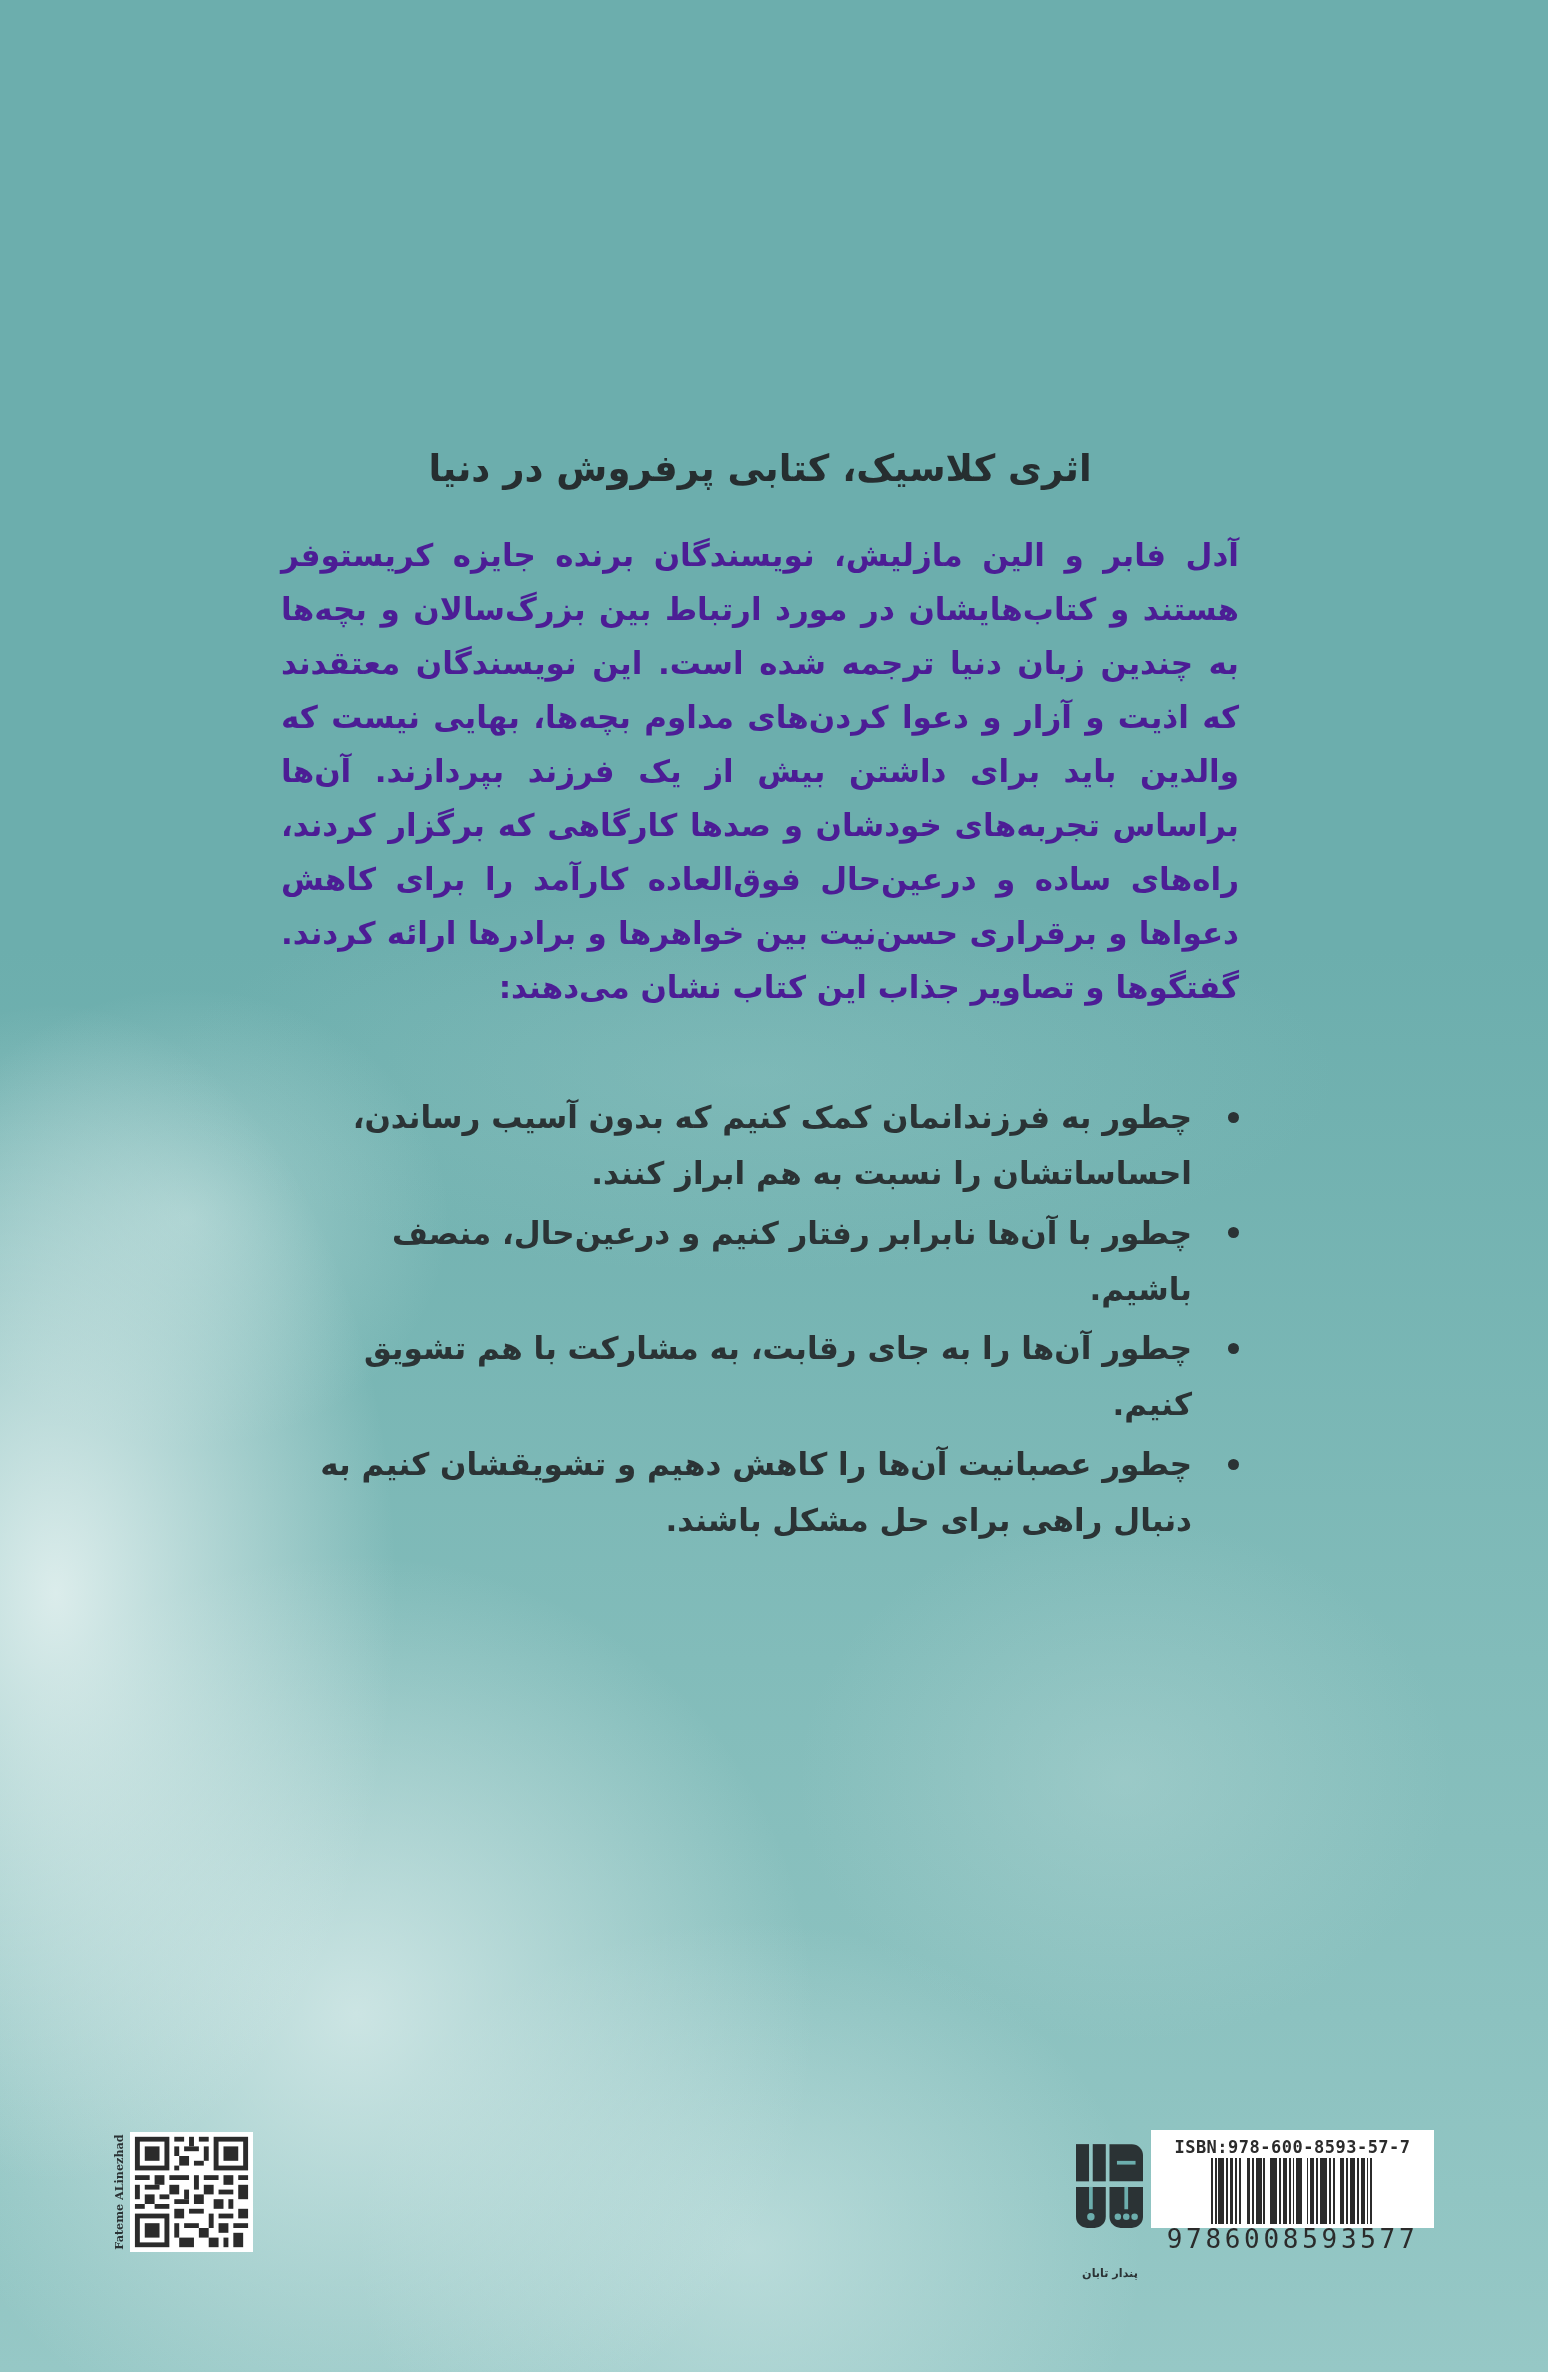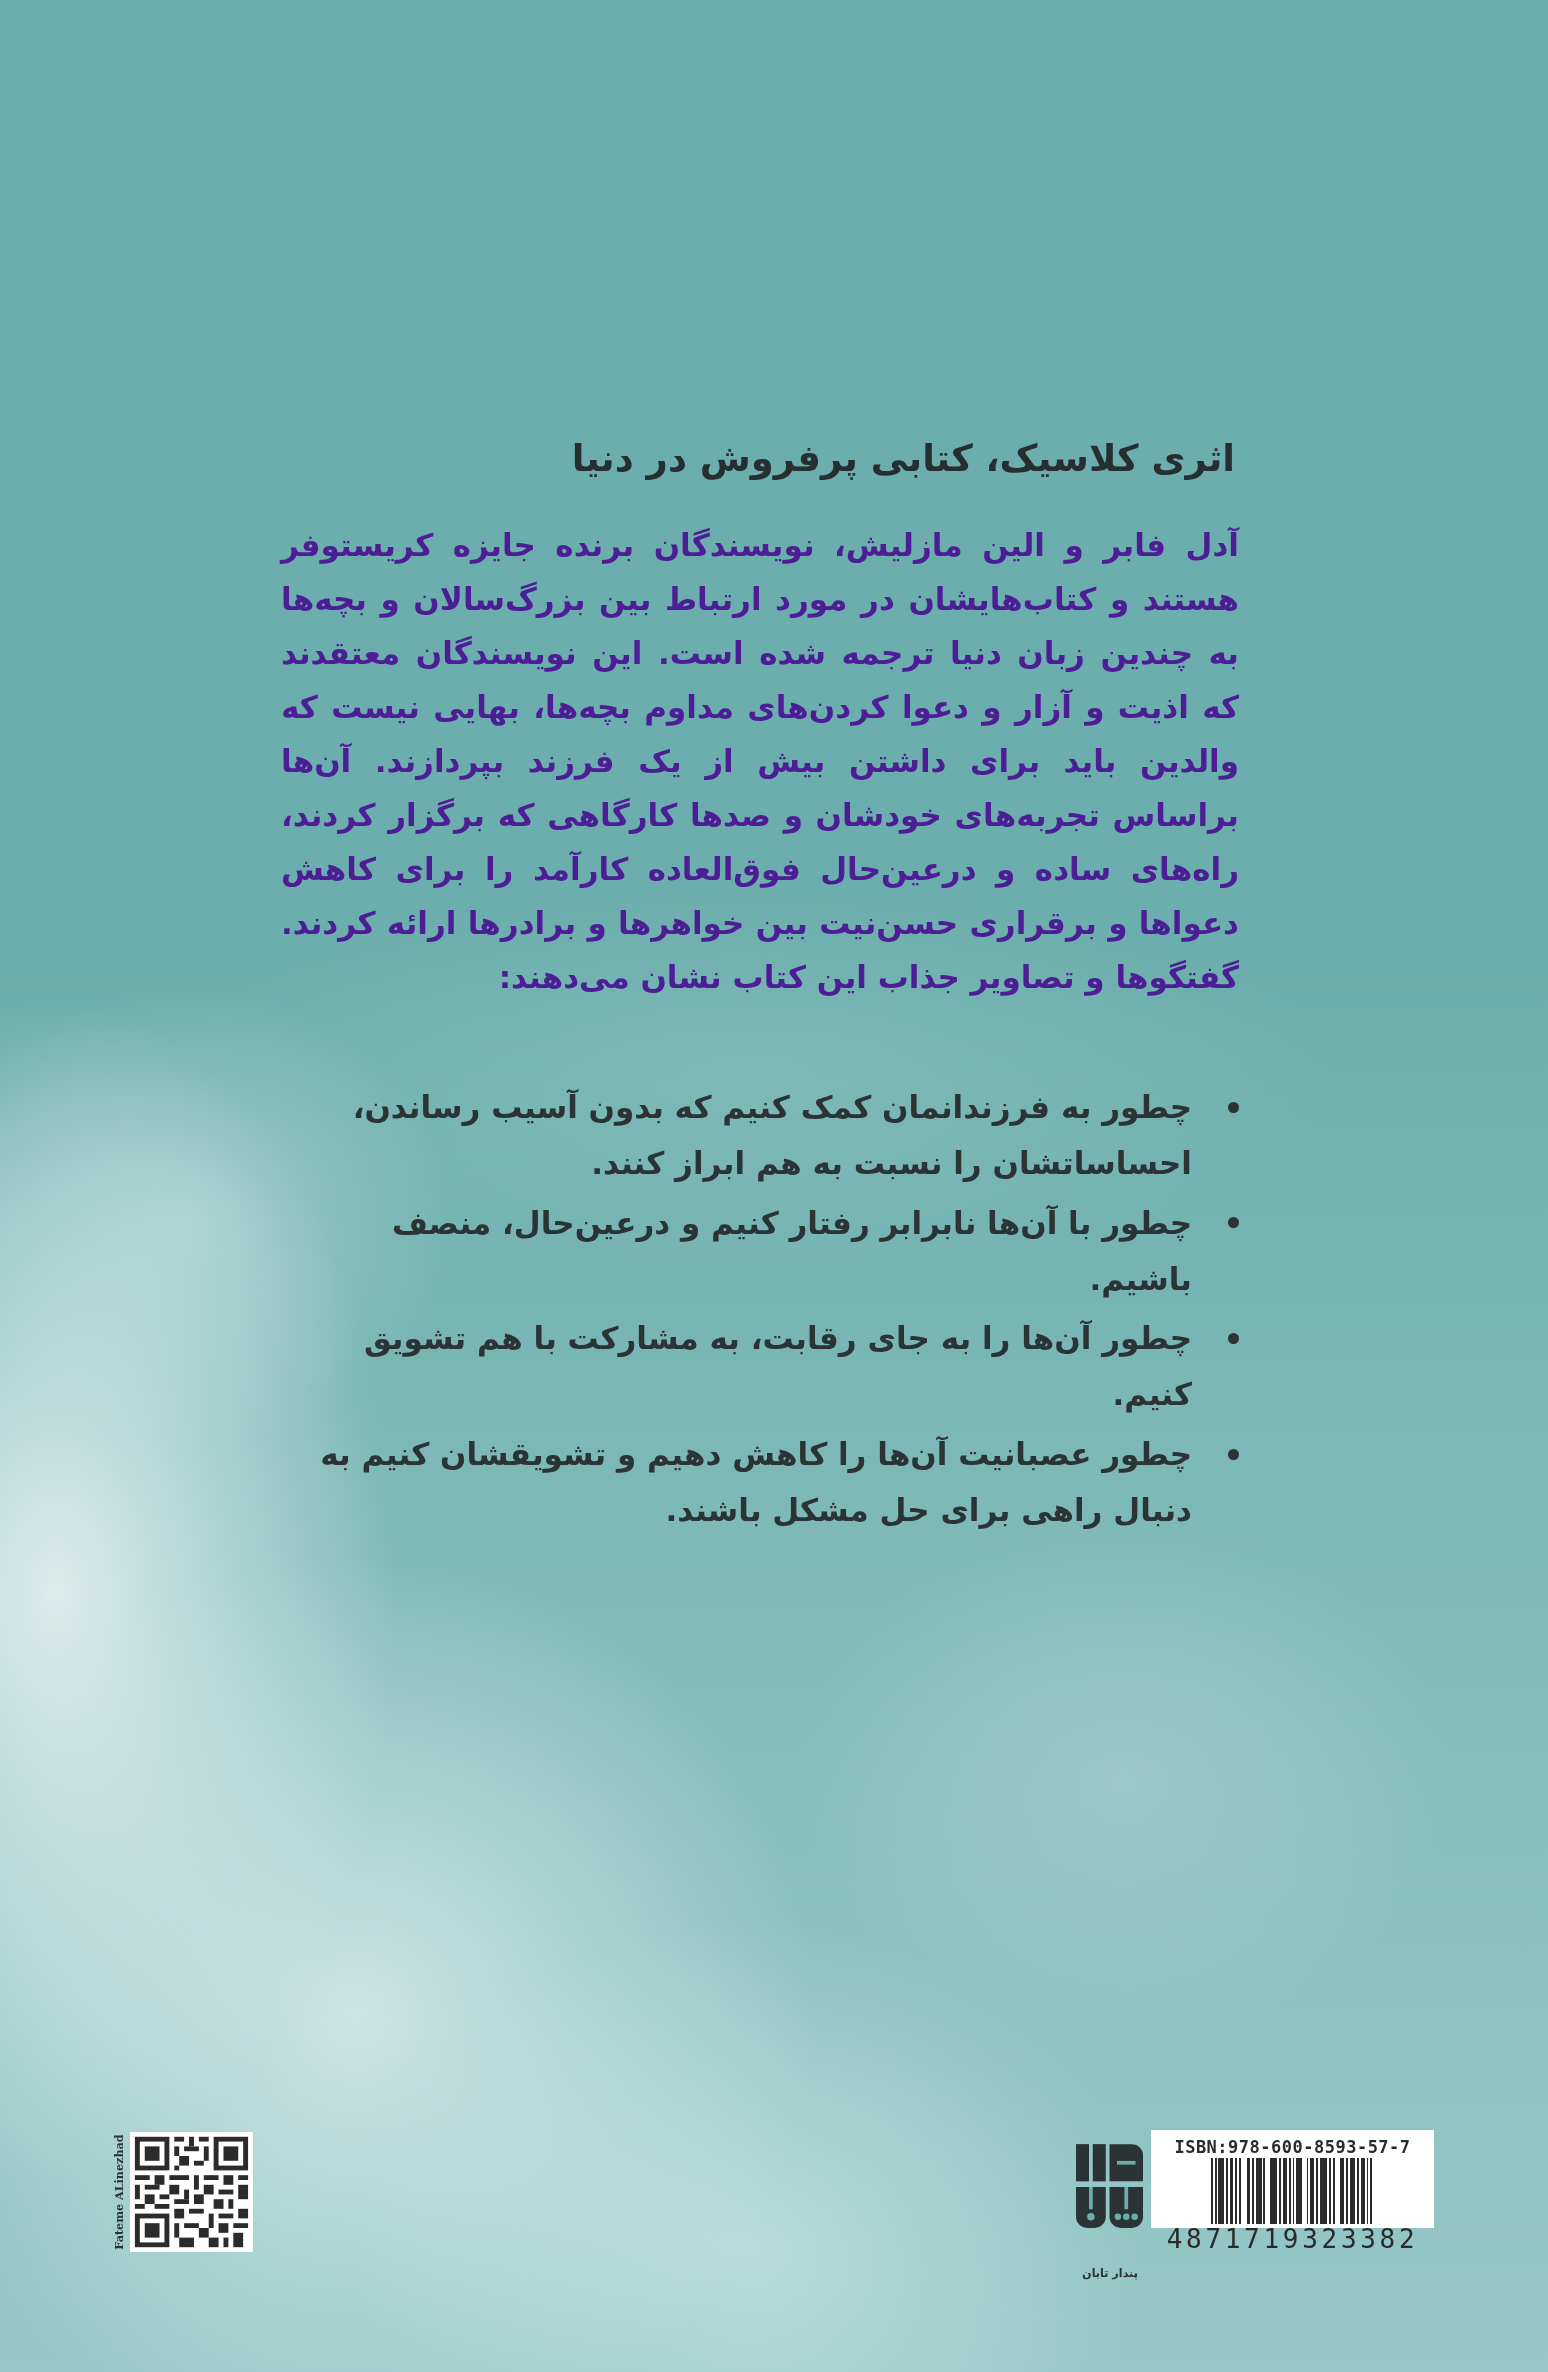--- a/index.html
+++ b/index.html
@@ -19,21 +19,21 @@
         radial-gradient(ellipse 375px 328px at 187px 1218px, rgba(200,228,226,0.5), rgba(200,228,226,0) 70%),
         radial-gradient(ellipse 843px 281px at 750px 1077px, rgba(150,200,198,0.35), rgba(150,200,198,0) 70%),
         linear-gradient(180deg, rgba(108,174,173,1) 0%, rgba(108,174,173,1) 40%, rgba(130,188,186,1) 70%, rgba(150,200,198,1) 100%);
     }
     .content {
       position: absolute; left: 281px; width: 958px; top: 422px;
       direction: rtl; text-align: right;
     }
     .heading {
       font-family: "DejaVu Sans", sans-serif; font-weight: bold;
-      font-size: 37px; line-height: 66px; margin: 4px; color: #262e30;
+      font-size: 37px; line-height: 66px; margin: 14px; color: #262e30; text-align: center;
     }
     .paragraph {
       margin: 26px 0 0 0; font-size: 31px; line-height: 54px;
       text-align: justify; text-align-last: right; font-weight: bold; color: #4c1d95;
     }
     .bullets { list-style: none; margin: 75px 0 0 0; padding: 0; }
     .bullet {
       position: relative; padding-right: 47px; font-size: 31px; line-height: 56px;
       font-weight: bold; color: #2b3335; margin-bottom: 3.7px;
     }
@@ -212,15 +212,15 @@
       <span class="bar" style="width:1.9px"></span>
     <span class="bar" style="width:1.9px;margin-right:5.6px"></span>
       <span class="bar" style="width:3.7px"></span>
     <span class="bar" style="width:1.9px"></span>
       <span class="bar" style="width:5.6px"></span>
     <span class="bar" style="width:1.9px"></span>
       <span class="bar" style="width:3.7px"></span>
     <span class="bar" style="width:1.9px"></span>
       <span class="bar" style="width:1.9px"></span>
   </div>
-  <div class="barcode-digits">4871719323382</div>
+  <div class="barcode-digits">9786008593577</div>
 </div>
 
 
 </body></html>

